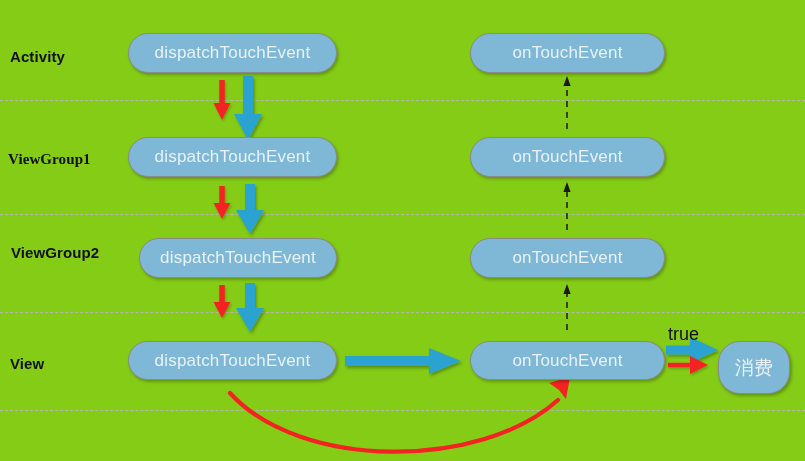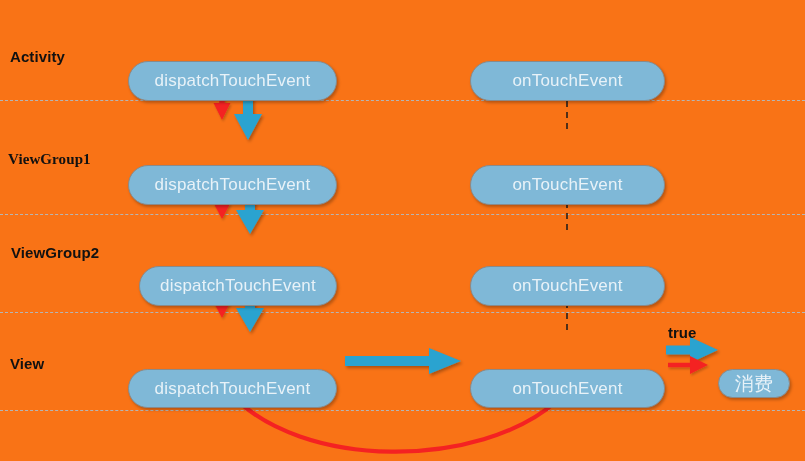--- a/index.html
+++ b/index.html
@@ -7,21 +7,21 @@
     padding: 0;
     background: #ffffff;
   }
   body {
     font-family: "Liberation Sans", sans-serif;
   }
   #canvas {
     position: relative;
     width: 805px;
     height: 461px;
-    background: #f97316;
+    background: #84cc16;
     overflow: hidden;
   }
   #svg-layer {
     position: absolute;
     left: 0;
     top: 0;
     width: 805px;
     height: 461px;
   }
   .row-label {
@@ -40,29 +40,28 @@
     border: 1.6px solid #8a8a8a;
     border-radius: 22px;
     display: flex;
     align-items: center;
     justify-content: center;
     color: #e8f2f8;
     font-size: 17px;
     letter-spacing: 0.2px;
     box-shadow: 1.5px 2px 3px rgba(0,0,0,0.26);
     user-select: none;
-    margin-top: 28px;
   }
   .pill.cjk {
     font-size: 19px;
   }
   .edge-label {
     position: absolute;
-    font-size: 15px;
-    font-weight: 700;
+    font-size: 18px;
+    font-weight: 400;
     color: #111111;
     white-space: nowrap;
     line-height: 1;
     z-index: 6;
   }
   .sep {
     position: absolute;
     left: 0;
     width: 805px;
     height: 0;
@@ -161,17 +160,17 @@
   <div class="pill" style="left:128px; top:33px;  width:209px; height:40px;">dispatchTouchEvent</div>
   <div class="pill" style="left:128px; top:137px; width:209px; height:40px;">dispatchTouchEvent</div>
   <div class="pill" style="left:139px; top:238px; width:198px; height:40px;">dispatchTouchEvent</div>
   <div class="pill" style="left:128px; top:341px; width:209px; height:39px;">dispatchTouchEvent</div>
 
   <div class="pill" style="left:470px; top:33px;  width:195px; height:40px;">onTouchEvent</div>
   <div class="pill" style="left:470px; top:137px; width:195px; height:40px;">onTouchEvent</div>
   <div class="pill" style="left:470px; top:238px; width:195px; height:40px;">onTouchEvent</div>
   <div class="pill" style="left:470px; top:341px; width:195px; height:39px;">onTouchEvent</div>
 
-  <div class="pill cjk" style="left:718px; top:341px; width:72px; height:29px;">消费</div>
+  <div class="pill cjk" style="left:718px; top:341px; width:72px; height:53px;">消费</div>
 
   <div class="edge-label" style="left:668px; top:325px;">true</div>
 
 </div>
 
 </body></html>

